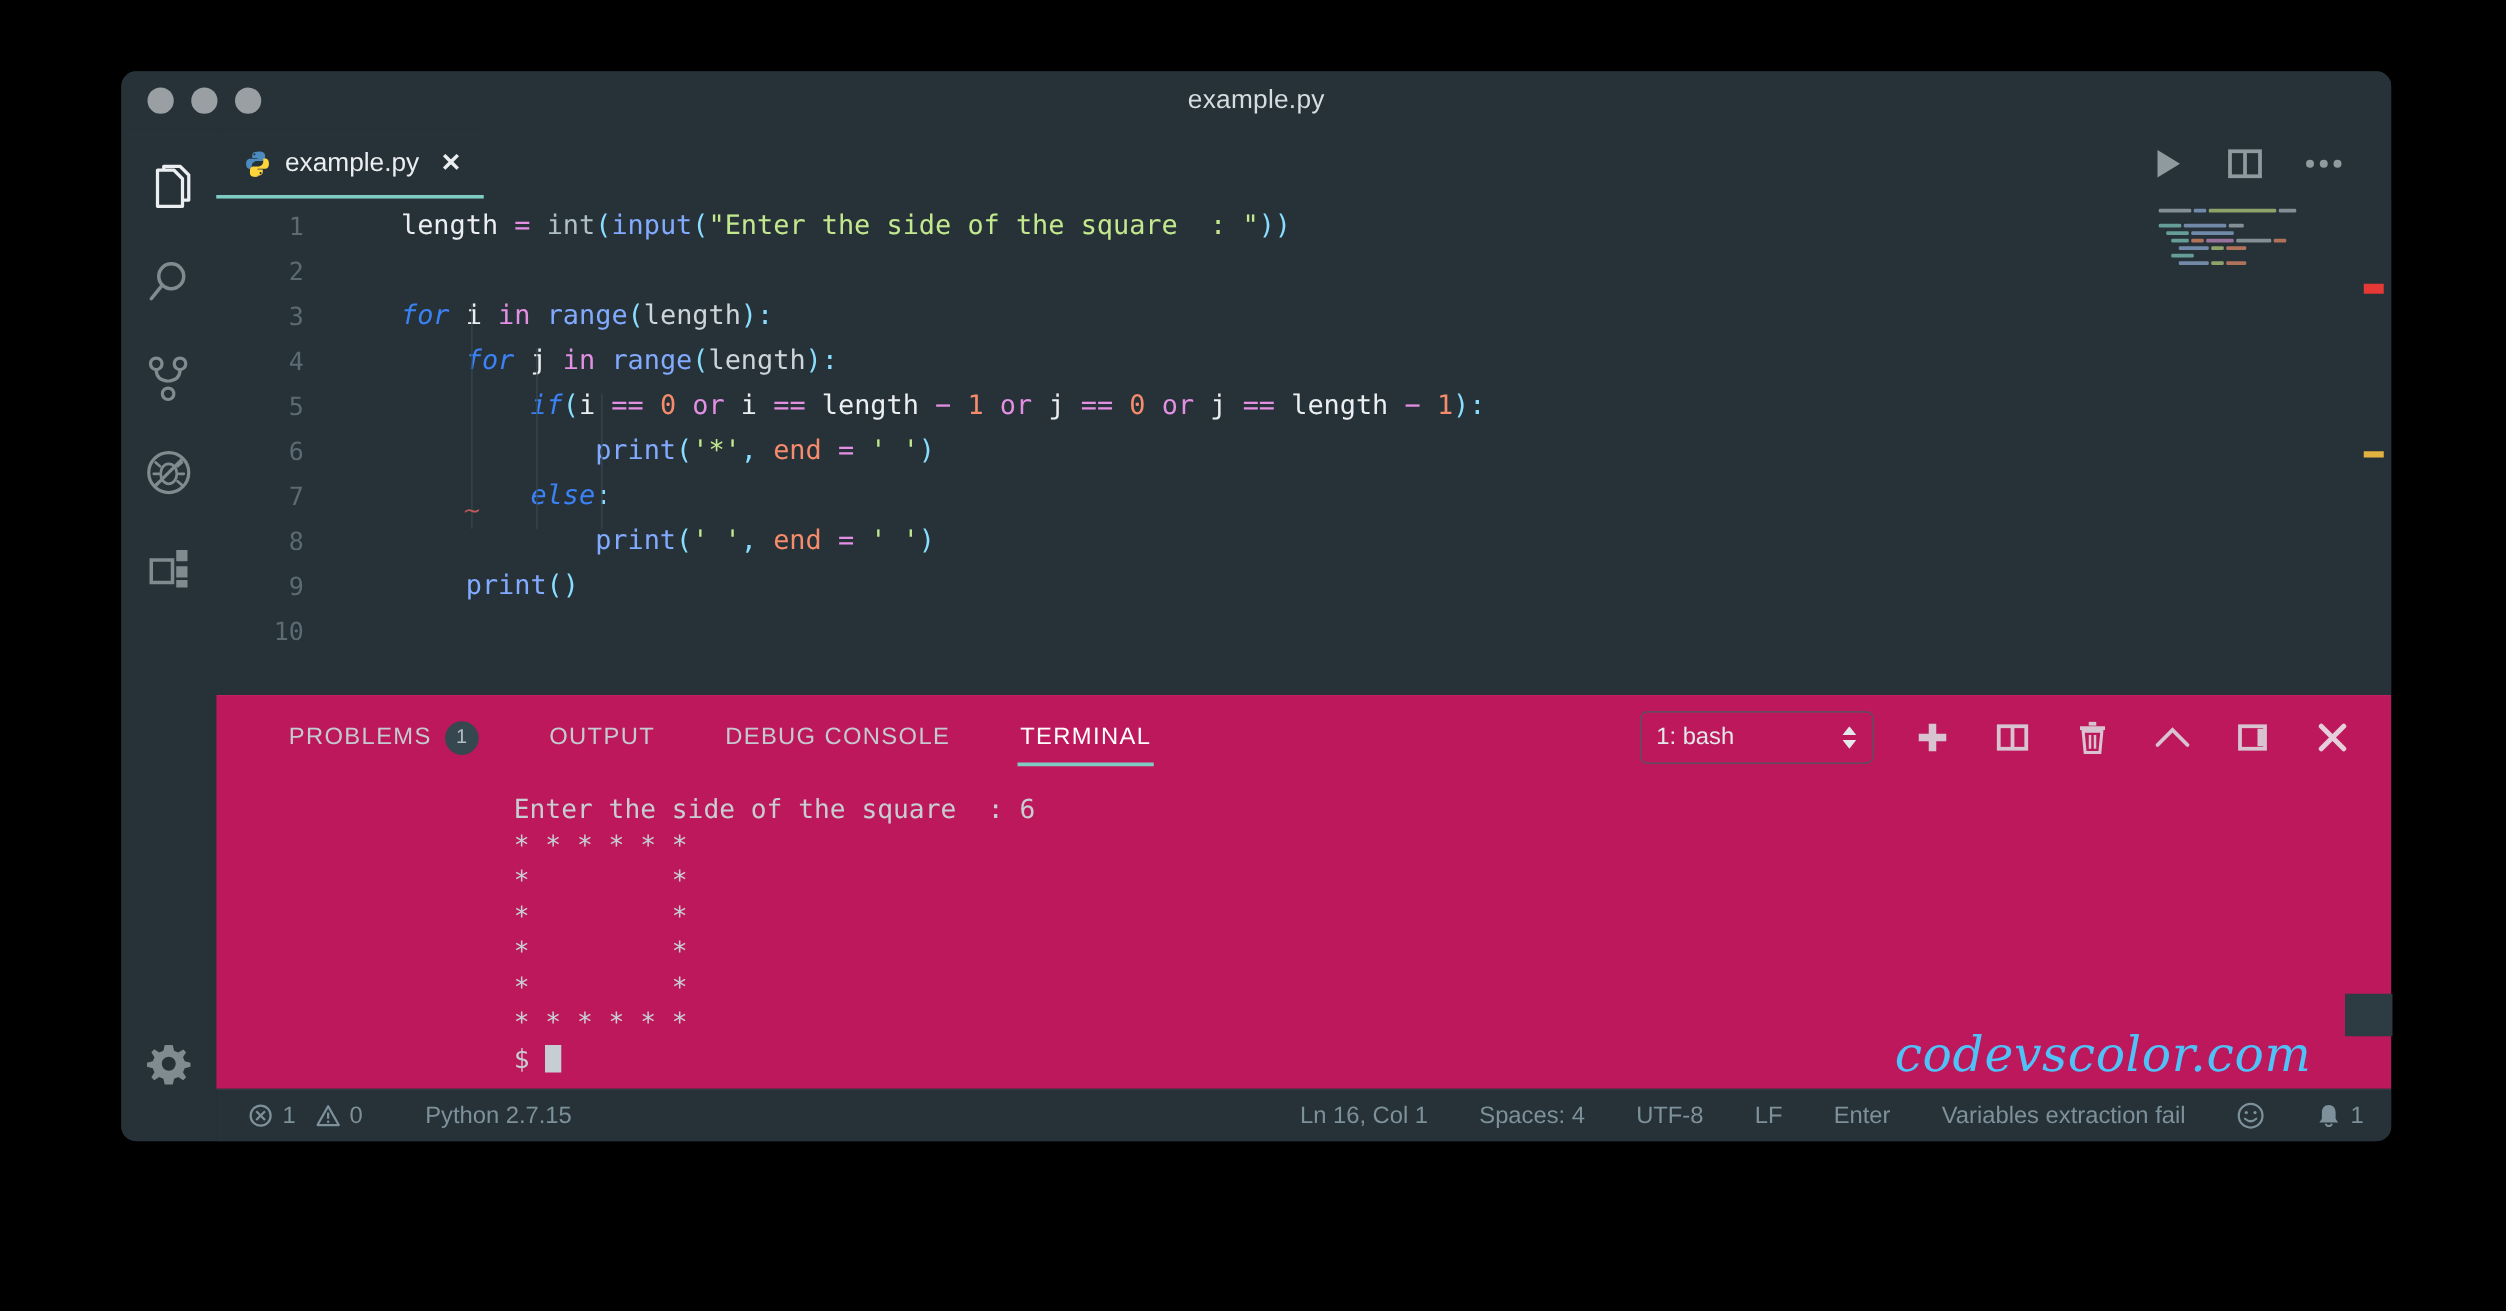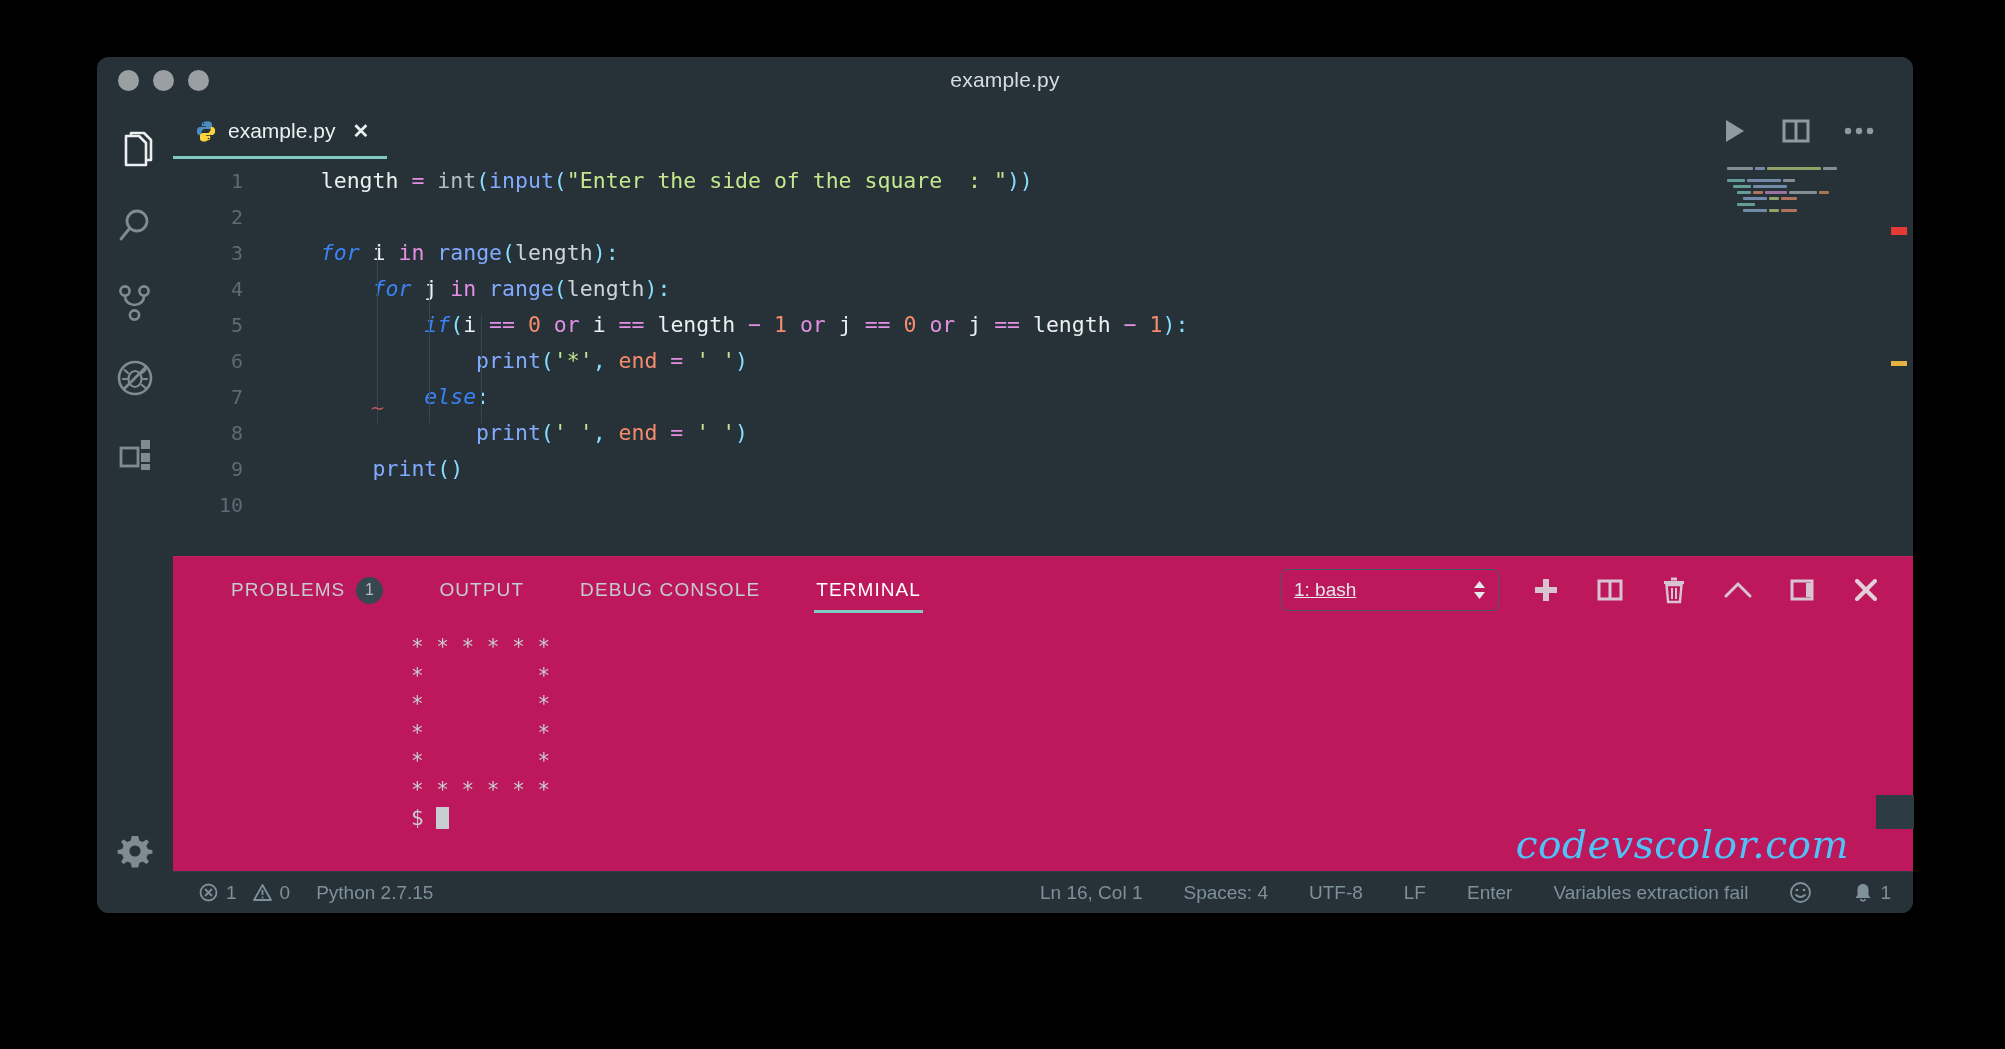--- a/index.html
+++ b/index.html
@@ -270,30 +270,29 @@
     align-items: center;
     justify-content: center;
   }
   .panel-tools {
     margin-left: auto;
     display: flex;
     align-items: center;
     gap: 30px;
   }
   .term-select {
-    width: 218px; height: 42px;
+    width: 187px; height: 42px;
     border: 1px solid #4a5a62;
     border-radius: 6px;
     display: flex;
     align-items: center;
     padding: 0 12px;
     color: #e3e8ea;
     font-size: 19px;
     position: relative;
-    text-decoration: underline;
   }
   .sel-arrows {
     margin-left: auto;
     display: flex;
     flex-direction: column;
     gap: 3px;
     align-items: center;
   }
   .pt-btn {
     width: 34px; height: 34px;
@@ -570,40 +569,40 @@
             </div>
             <div class="pt-btn">
               <svg width="28" height="28" viewBox="0 0 28 28">
                 <line x1="5" y1="5" x2="23" y2="23" stroke="#eceff1" stroke-width="4" stroke-linecap="round"></line>
                 <line x1="23" y1="5" x2="5" y2="23" stroke="#eceff1" stroke-width="4" stroke-linecap="round"></line>
               </svg>
             </div>
           </div>
         </div>
 
-        <div class="term-body" id="term-body"><div>* * * * * * </div><div>*         * </div><div>*         * </div><div>*         * </div><div>*         * </div><div>* * * * * * </div><div>$ <span class="cursor-block"></span></div><div class="watermark">codevscolor.com</div></div>
+        <div class="term-body" id="term-body"><div>Enter the side of the square  : 6</div><div>* * * * * * </div><div>*         * </div><div>*         * </div><div>*         * </div><div>*         * </div><div>* * * * * * </div><div>$ <span class="cursor-block"></span></div><div class="watermark">codevscolor.com</div></div>
       </div>
 
       <div class="statusbar">
         <div class="sb-group">
           <svg width="19" height="19" viewBox="0 0 19 19">
             <circle cx="9.5" cy="9.5" r="8" fill="none" stroke="#7e909a" stroke-width="1.8"></circle>
             <line x1="6" y1="6" x2="13" y2="13" stroke="#7e909a" stroke-width="1.8"></line>
             <line x1="13" y1="6" x2="6" y2="13" stroke="#7e909a" stroke-width="1.8"></line>
           </svg>
           <span>1</span>
           <svg width="19" height="19" viewBox="0 0 19 19" style="margin-left:8px">
             <path d="M9.5 2 L18 17 H1 Z" fill="none" stroke="#7e909a" stroke-width="1.8" stroke-linejoin="round"></path>
             <line x1="9.5" y1="7" x2="9.5" y2="12" stroke="#7e909a" stroke-width="1.8"></line>
             <circle cx="9.5" cy="14.4" r="1" fill="#7e909a"></circle>
           </svg>
           <span>0</span>
         </div>
 
-        <div class="sb-item" style="">
+        <div class="sb-item" style="margin-left:24px">
           <span>Python 2.7.15</span>
         </div>
 
         <div class="sb-right">
           <span class="sb-item">Ln 16, Col 1</span>
           <span class="sb-item">Spaces: 4</span>
           <span class="sb-item">UTF-8</span>
           <span class="sb-item">LF</span>
           <span class="sb-item">Enter</span>
           <span class="sb-item">Variables extraction fail</span>

